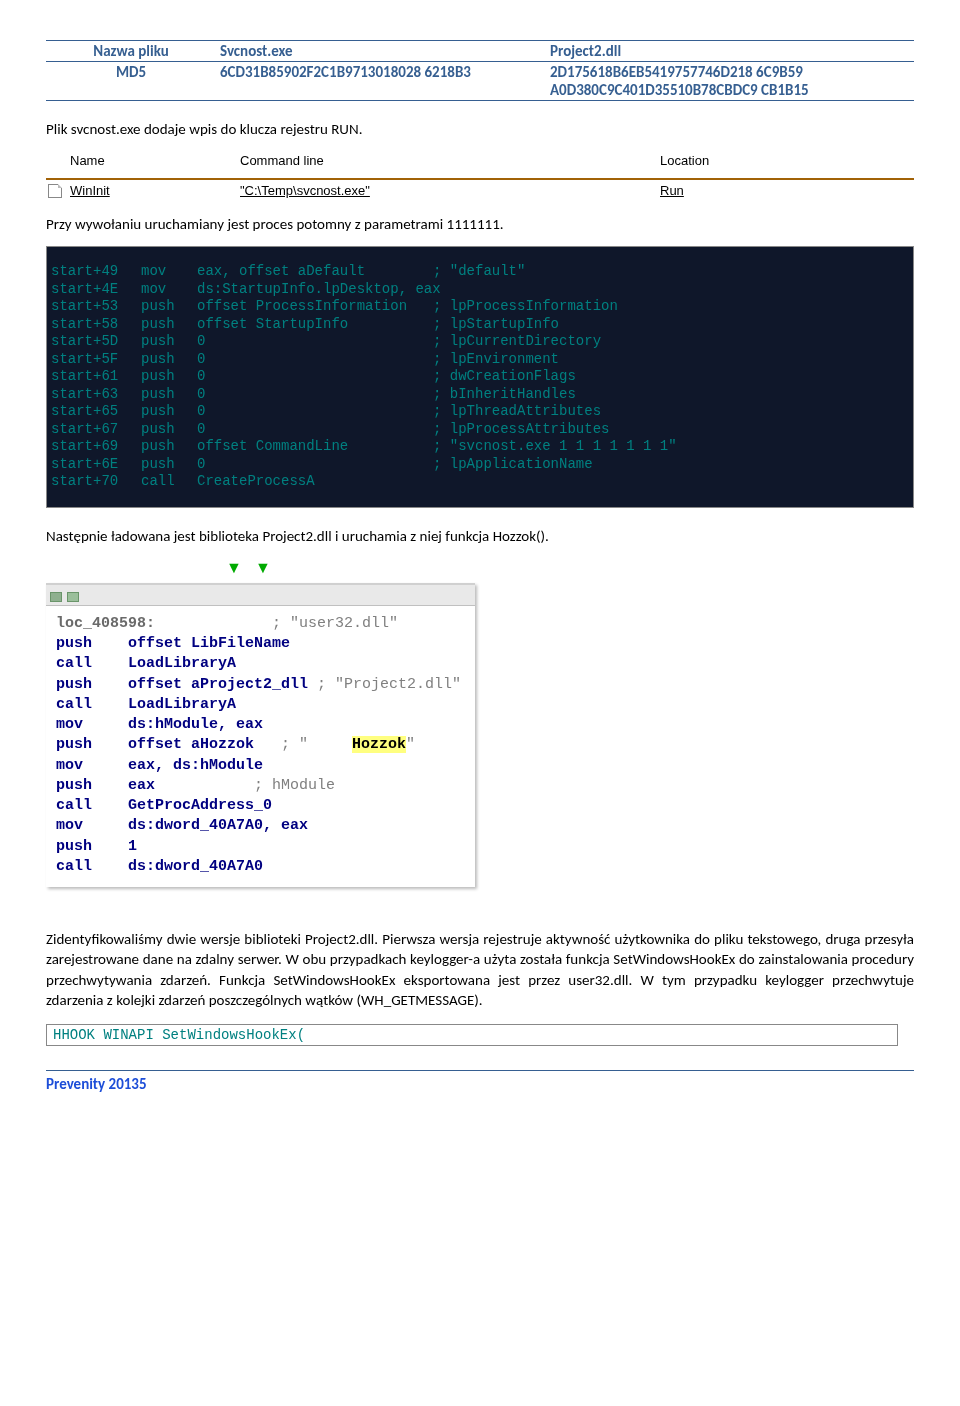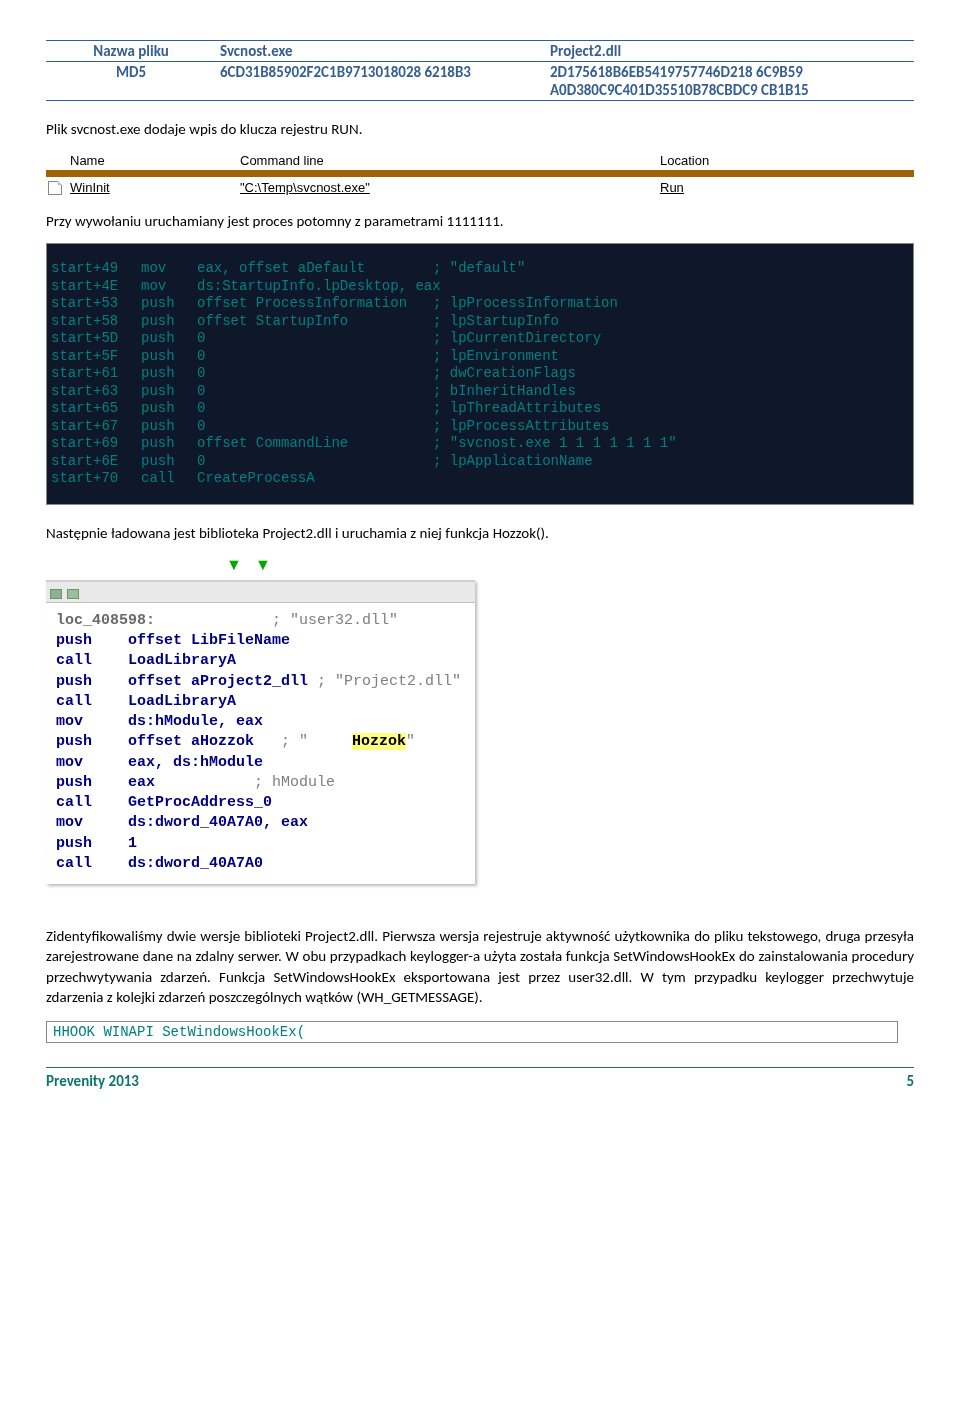--- a/index.html
+++ b/index.html
@@ -7,39 +7,39 @@
   .page { padding: 40px 46px 20px 46px; }
   .header-table { width: 100%; border-collapse: collapse; margin-bottom: 18px; }
   .header-table td { vertical-align: top; padding: 1px 4px; font-size: 15px; }
   .header-table .label { font-weight: bold; color: #365f91; width: 170px; text-align: center; }
   .header-table .col2 { font-weight: bold; color: #365f91; width: 330px; }
   .header-table .col3 { font-weight: bold; color: #365f91; }
   .header-table .row-top td { border-top: 1px solid #365f91; border-bottom: 1px solid #365f91; }
   .header-table .row-body td { border-bottom: 1px solid #365f91; }
   .para { margin: 12px 0; line-height: 1.35; text-align: justify; }
   .autoruns { width: 100%; border-collapse: collapse; margin: 4px 0 14px 0; font-family: "Segoe UI", Tahoma, sans-serif; font-size: 13px; }
-  .autoruns th { text-align: left; font-weight: normal; color: #000; background: #fff; border-bottom: 7px solid #a16207; padding: 2px 6px 2px 2px; }
+  .autoruns th { text-align: left; font-weight: normal; color: #000; background: #fff; border-bottom: 2px solid #a16207; padding: 2px 6px 10px 2px; }
   .autoruns td { padding: 2px 6px 2px 2px; text-decoration: underline; }
   .autoruns .icon-cell { width: 22px; }
   .file-icon { display: inline-block; width: 14px; height: 14px; background: #fff; border: 1px solid #888; position: relative; vertical-align: middle; }
   .file-icon::after { content:""; position:absolute; right:-1px; top:-1px; width:0; height:0; border-left:4px solid #bbb; border-top:4px solid #fff;}
   .codebox { border: 1px solid #888; background: #0f172a; padding: 16px 4px; margin: 8px 0 18px 0; font-family: "Courier New", monospace; font-size: 14px; color: #008080; line-height: 1.25; white-space: pre; overflow: hidden; }
   .ida-box { display: inline-block; background: #fff; box-shadow: 2px 2px 3px #bbb; border-top: 2px solid #d0d0d0; margin: 6px 0 30px 0; }
   .ida-tab { background: #e9e9e9; padding: 2px 6px 0 4px; border-bottom: 1px solid #c0c0c0; }
   .ida-tab-icon { display:inline-block; width:12px; height:10px; background:#8fb08f; border:1px solid #6a956a; margin-right:2px; vertical-align: middle;}
   .ida-tab-icon.b { background:#9bbf9b;}
   .ida-pre { padding: 8px 14px 10px 10px; font-family: "Lucida Console", "Courier New", monospace; font-size: 15px; font-weight: bold; color: #000080; line-height: 1.35; white-space: pre; }
   .ida-pre .label { color: #6a6a6a; font-weight: bold; }
   .ida-pre .kw { color: #000080; }
   .ida-pre .name { color: #000080; }
   .ida-pre .cm { color: #808080; font-weight: normal; }
   .ida-pre .hl { background: #ffff80; color: #000; margin-left: 44px; }
   .arrows { color: #00aa00; letter-spacing: 2px; padding-left: 180px; font-size: 16px; }
   .codebox-small { border: 1px solid #888; padding: 2px 6px; font-family: "Courier New", monospace; font-size: 14px; color: #008080; margin: 14px 16px 6px 0; }
-  .footer { border-top: 1px solid #365f91; margin-top: 24px; padding-top: 4px; display: flex; justify-content: space-between; color: #0f766e; font-weight: bold; font-size: 15px; }
+  .footer { border-top: 1px solid #365f91; margin-top: 24px; padding-top: 4px; display: flex; color: #1d4ed8; font-weight: bold; font-size: 15px; }
   .asm-row { display: flex; }
   .asm-addr { width: 90px; flex: none; }
   .asm-op { width: 56px; flex: none; }
   .asm-arg { width: 236px; flex: none; }
   .asm-cmt { flex: 1; }
 </style>
 </head>
 <body>
 <div class="page">
 

